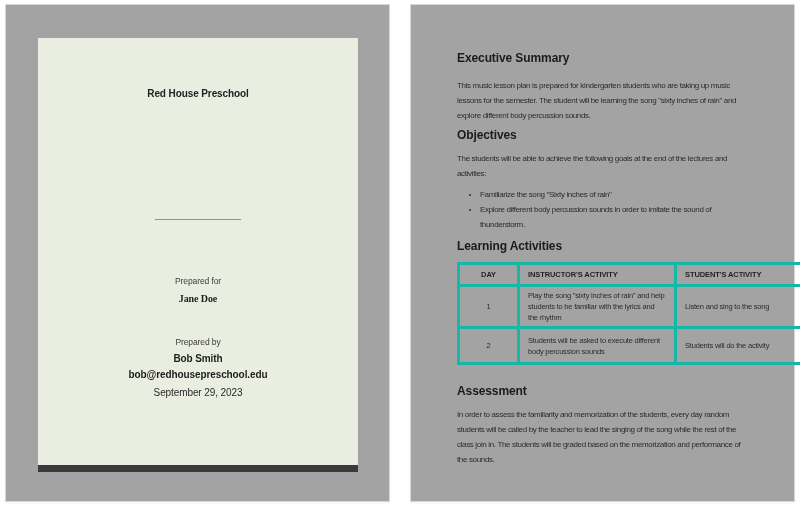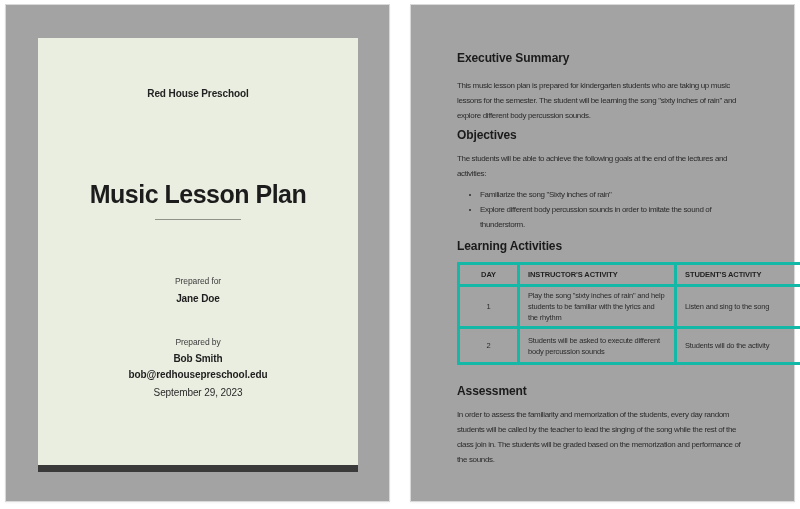--- a/index.html
+++ b/index.html
@@ -29,21 +29,21 @@
     background: #3a3a3a;
   }
   .cover-box > div { position: absolute; left: 0; right: 0; text-align: center; }
   .school    { top: 50px;  font-size: 10px;  font-weight: bold; color: #222222; letter-spacing: -0.1px; }
   .title     { top: 142px; font-size: 25px;  font-weight: bold; color: #1c1c1c; letter-spacing: -0.5px; }
   .title-rule{ top: 181px; left: 117px !important; right: auto !important; width: 86px; border-top: 1px solid #8f938a; }
   .cv-label  { font-size: 8.5px; color: #3c3c3c; letter-spacing: -0.1px; }
   .pf        { top: 238px; }
   .pb        { top: 299px; }
   .cv-name   { font-size: 10px; font-weight: bold; color: #1e1e1e; letter-spacing: -0.1px; }
-  .jd        { top: 255px; }
+  .jd        { top: 255px; font-family: Liberation Serif, serif; }
   .bs        { top: 315px; }
   .email     { top: 331px; }
   .cv-date   { top: 349px; font-size: 10px; color: #2a2a2a; letter-spacing: -0.1px; }
 
   
   .page-right h2 {
     margin: 0; font-size: 12px; line-height: 16px; font-weight: bold;
     color: #1b1b1b; letter-spacing: -0.1px;
   }
   .page-right p {
@@ -81,21 +81,20 @@
   .m-assess-p { margin-top: 8px  !important; }
 </style>
 </head>
 <body>
 
 <div class="canvas">
 
   <div class="page page-left">
     <div class="cover-box">
       <div class="school">Red House Preschool</div>
-      <div class="title">Music Lesson Plan</div>
       <div class="title-rule"></div>
       <div class="cv-label pf">Prepared for</div>
       <div class="cv-name jd">Jane Doe</div>
       <div class="cv-label pb">Prepared by</div>
       <div class="cv-name bs">Bob Smith</div>
       <div class="cv-name email">bob@redhousepreschool.edu</div>
       <div class="cv-date">September 29, 2023</div>
     </div>
     <div class="cover-bar"></div>
   </div>

